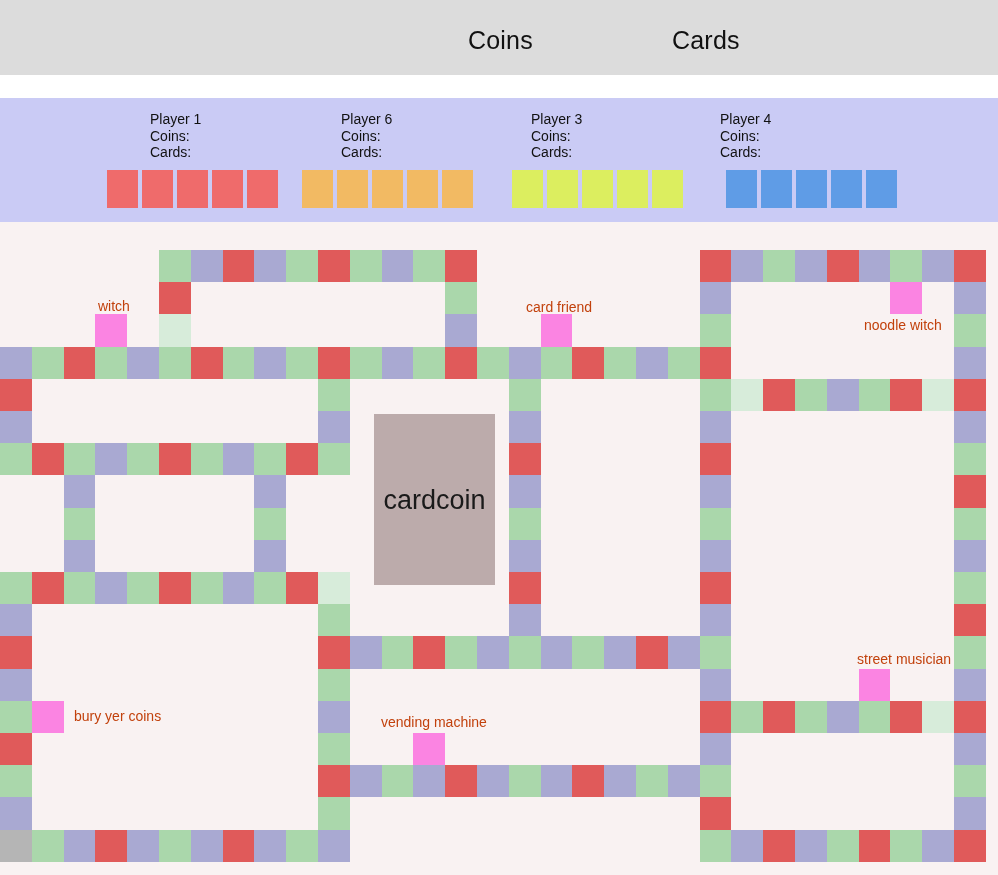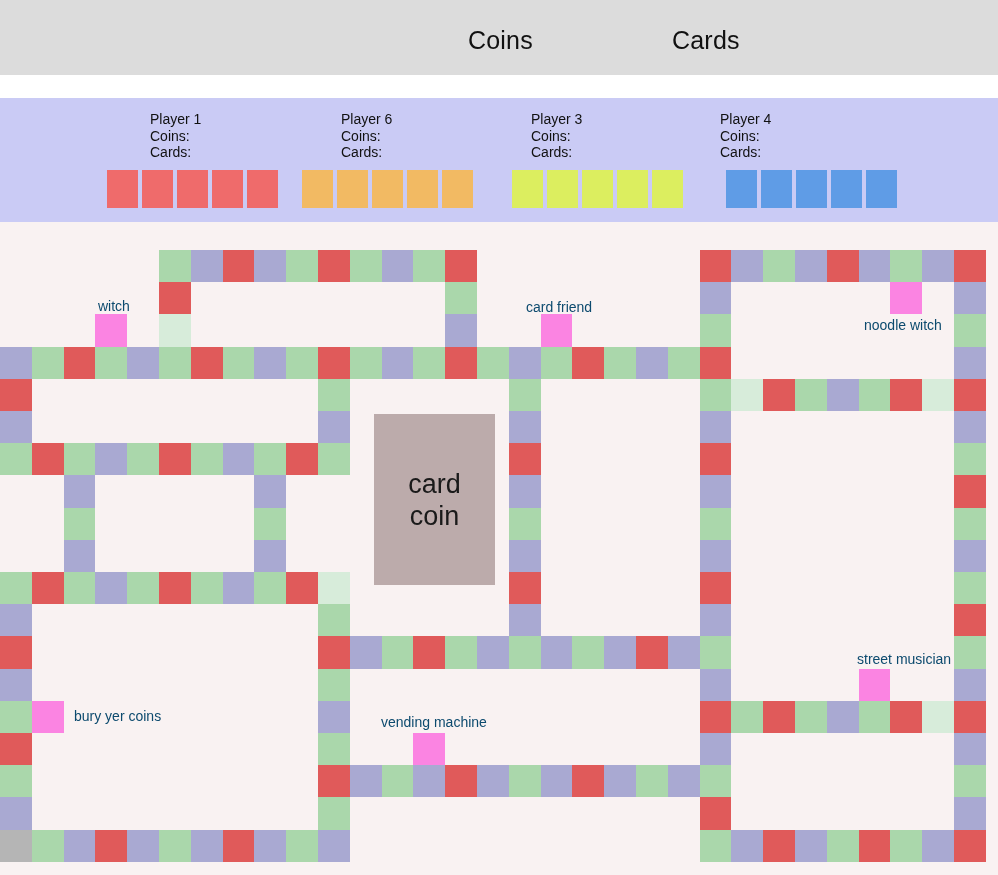--- a/index.html
+++ b/index.html
@@ -41,25 +41,25 @@
   .card { width: 31px; height: 38px; }
 
   
   .board {
     position: absolute; left: 0; top: 222px; width: 998px; height: 653px;
     background: #f9f2f2;
   }
   .tile { position: absolute; }
   .marker-tile { position: absolute; }
   .board-label {
-    position: absolute; font-size: 14px; color: #0c4a6e; white-space: nowrap;
+    position: absolute; font-size: 14px; color: #c2410c; white-space: nowrap;
   }
   .card-deck {
     position: absolute; left: 374px; top: 192px; width: 121px; height: 171px;
-    background: #bcabab; display: flex; flex-direction: column;
+    background: #bcabab; display: flex; 
     align-items: center; justify-content: center;
   }
   .deck-line { font-size: 27px; line-height: 32px; color: #1a1a1a; }
 </style>
 </head>
 <body>
 
 <div class="page">
 
   <div class="navbar">

